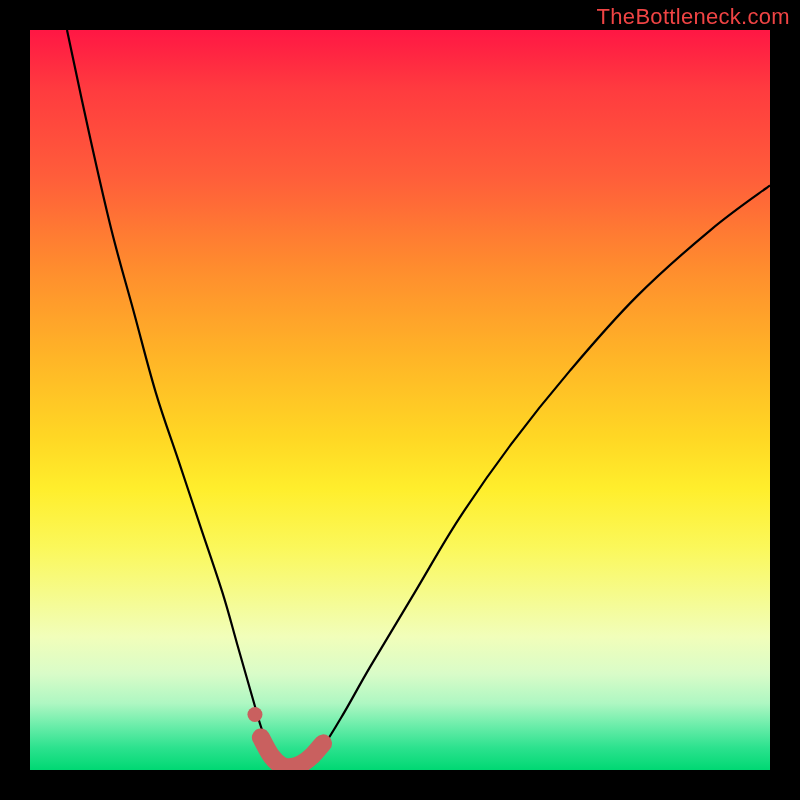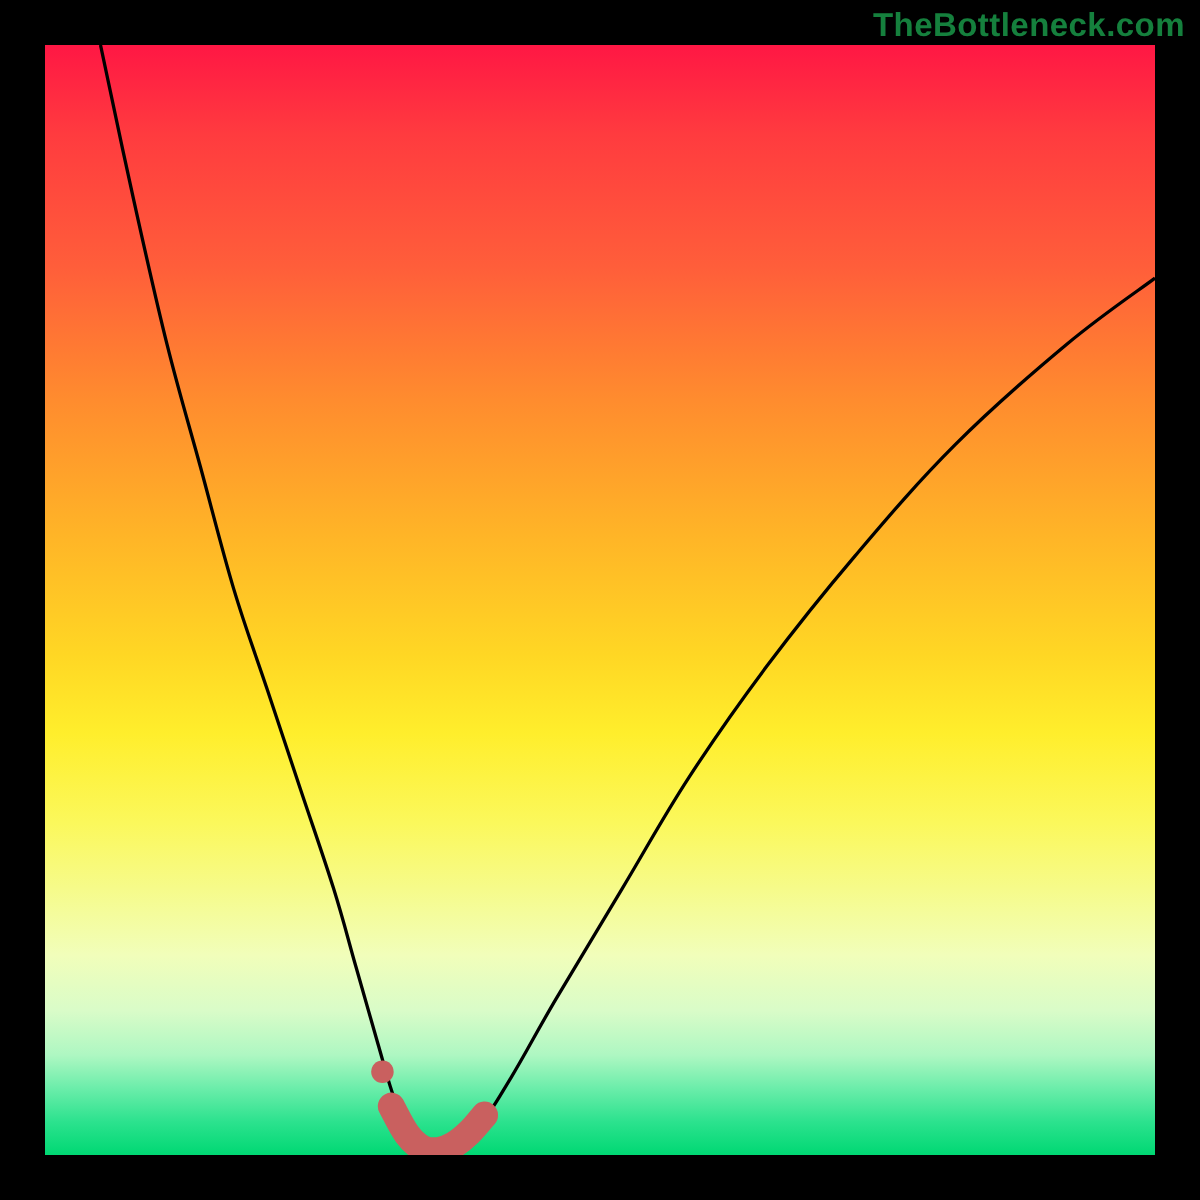--- a/index.html
+++ b/index.html
@@ -49,22 +49,22 @@
     top: 0;
     width: 740px;
     height: 740px;
   }
   .watermark {
     position: absolute;
     top: 4px;
     right: 10px;
     font-family: Arial, Helvetica, sans-serif;
     font-size: 22px;
-    font-weight: 700;
-    color: #15803d;
+    font-weight: 400;
+    color: #ef4444;
     letter-spacing: 0.3px;
   }
 </style>
 </head>
 <body>
 
 <div class="frame">
   <div class="watermark">TheBottleneck.com</div>
 
   <div class="plot">

